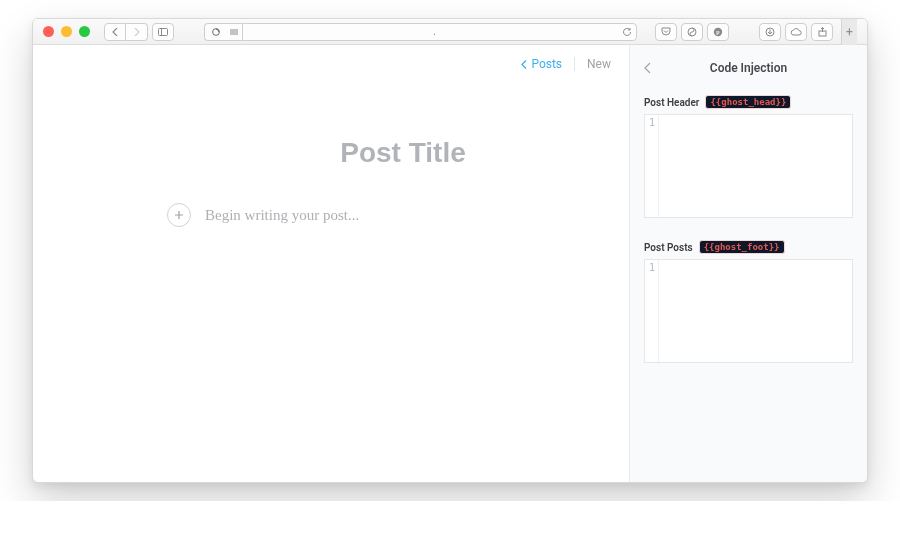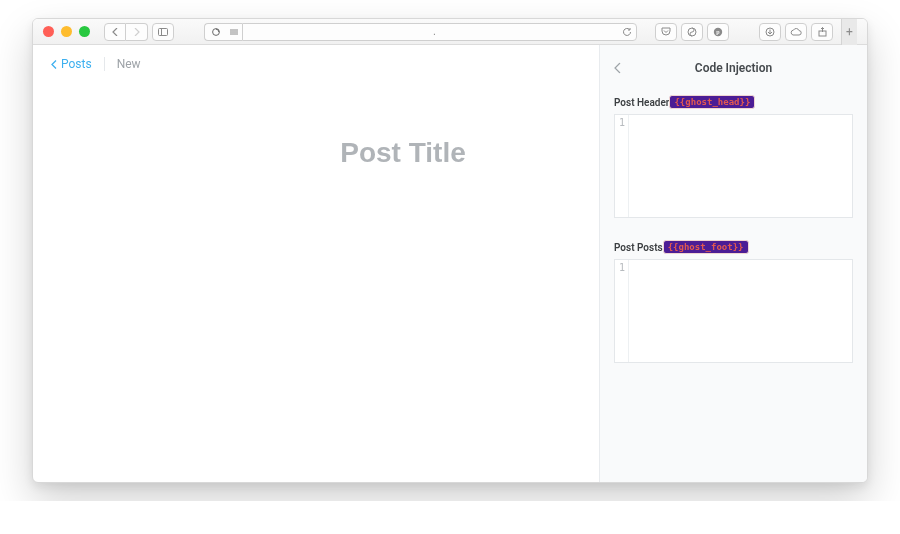--- a/index.html
+++ b/index.html
@@ -106,20 +106,21 @@
     flex:1;
     position:relative;
     overflow:hidden;
   }
   .breadcrumb {
     display:flex;
     align-items:center;
     padding:12px 18px;
     font-size:12px;
     color:#9ea3a8;
+    justify-content:flex-end;
   }
   .bc-link {
     display:flex;
     align-items:center;
     color:#3eb0ef;
     cursor:pointer;
     gap:4px;
   }
   .bc-sep {
     width:1px; height:14px;
@@ -155,21 +156,21 @@
     color:#9da1a5;
     cursor:pointer;
     margin-right:14px;
   }
   .body-placeholder {
     font-family: Georgia, "Times New Roman", serif;
     font-size:15px;
     color:#adb0b3;
   }
   .sidebar {
-    width:268px;
+    width:238px;
     background:#f9fafb;
     border-left:1px solid #e8ebee;
     padding:10px 14px 14px 14px;
     position:relative;
   }
   .sb-head {
     display:flex;
     align-items:center;
     justify-content:center;
     position:relative;
@@ -186,27 +187,28 @@
     font-size:12px;
     font-weight:600;
     color:#45494d;
   }
   .field-label {
     font-size:10px;
     font-weight:600;
     color:#3d4043;
     display:flex;
     align-items:center;
+    gap:6px;
     margin-bottom:5px;
   }
   .tag {
     font-family: ui-monospace, Menlo, monospace;
     font-size:9px;
     color:#e25950;
-    background:#4c1d95;
+    background:#0f172a;
     border:1px solid #f0d5d2;
     border-radius:3px;
     padding:1px 4px;
   }
   .code-box {
     background:#fff;
     border:1px solid #e4e7ea;
     height:104px;
     display:flex;
     font-family: ui-monospace, Menlo, monospace;
@@ -335,20 +337,29 @@
           <svg width="6" height="9" viewBox="0 0 6 9">
               <path d="M5 0.5 L1 4.5 L5 8.5" stroke="currentColor" fill="none" stroke-width="1.3"></path>
             </svg>
           <span>Posts</span>
         </div>
         <div class="bc-sep"></div>
         <span>New</span>
       </div>
       <div class="post-area">
         <input class="post-title" placeholder="Post Title" style="">
+        <div class="body-row">
+          <div class="plus-btn">
+            <svg width="10" height="10" viewBox="0 0 10 10">
+                <line x1="5" y1="1" x2="5" y2="9" stroke="currentColor" stroke-width="1.2"></line>
+                <line x1="1" y1="5" x2="9" y2="5" stroke="currentColor" stroke-width="1.2"></line>
+              </svg>
+          </div>
+          <span class="body-placeholder">Begin writing your post...</span>
+        </div>
       </div>
     </div>
 
     <div class="sidebar">
       <div class="sb-head">
         <div class="sb-back">
           <svg width="7" height="11" viewBox="0 0 7 11">
               <path d="M6 0.5 L1 5.5 L6 10.5" stroke="currentColor" fill="none" stroke-width="1.2"></path>
             </svg>
         </div>

